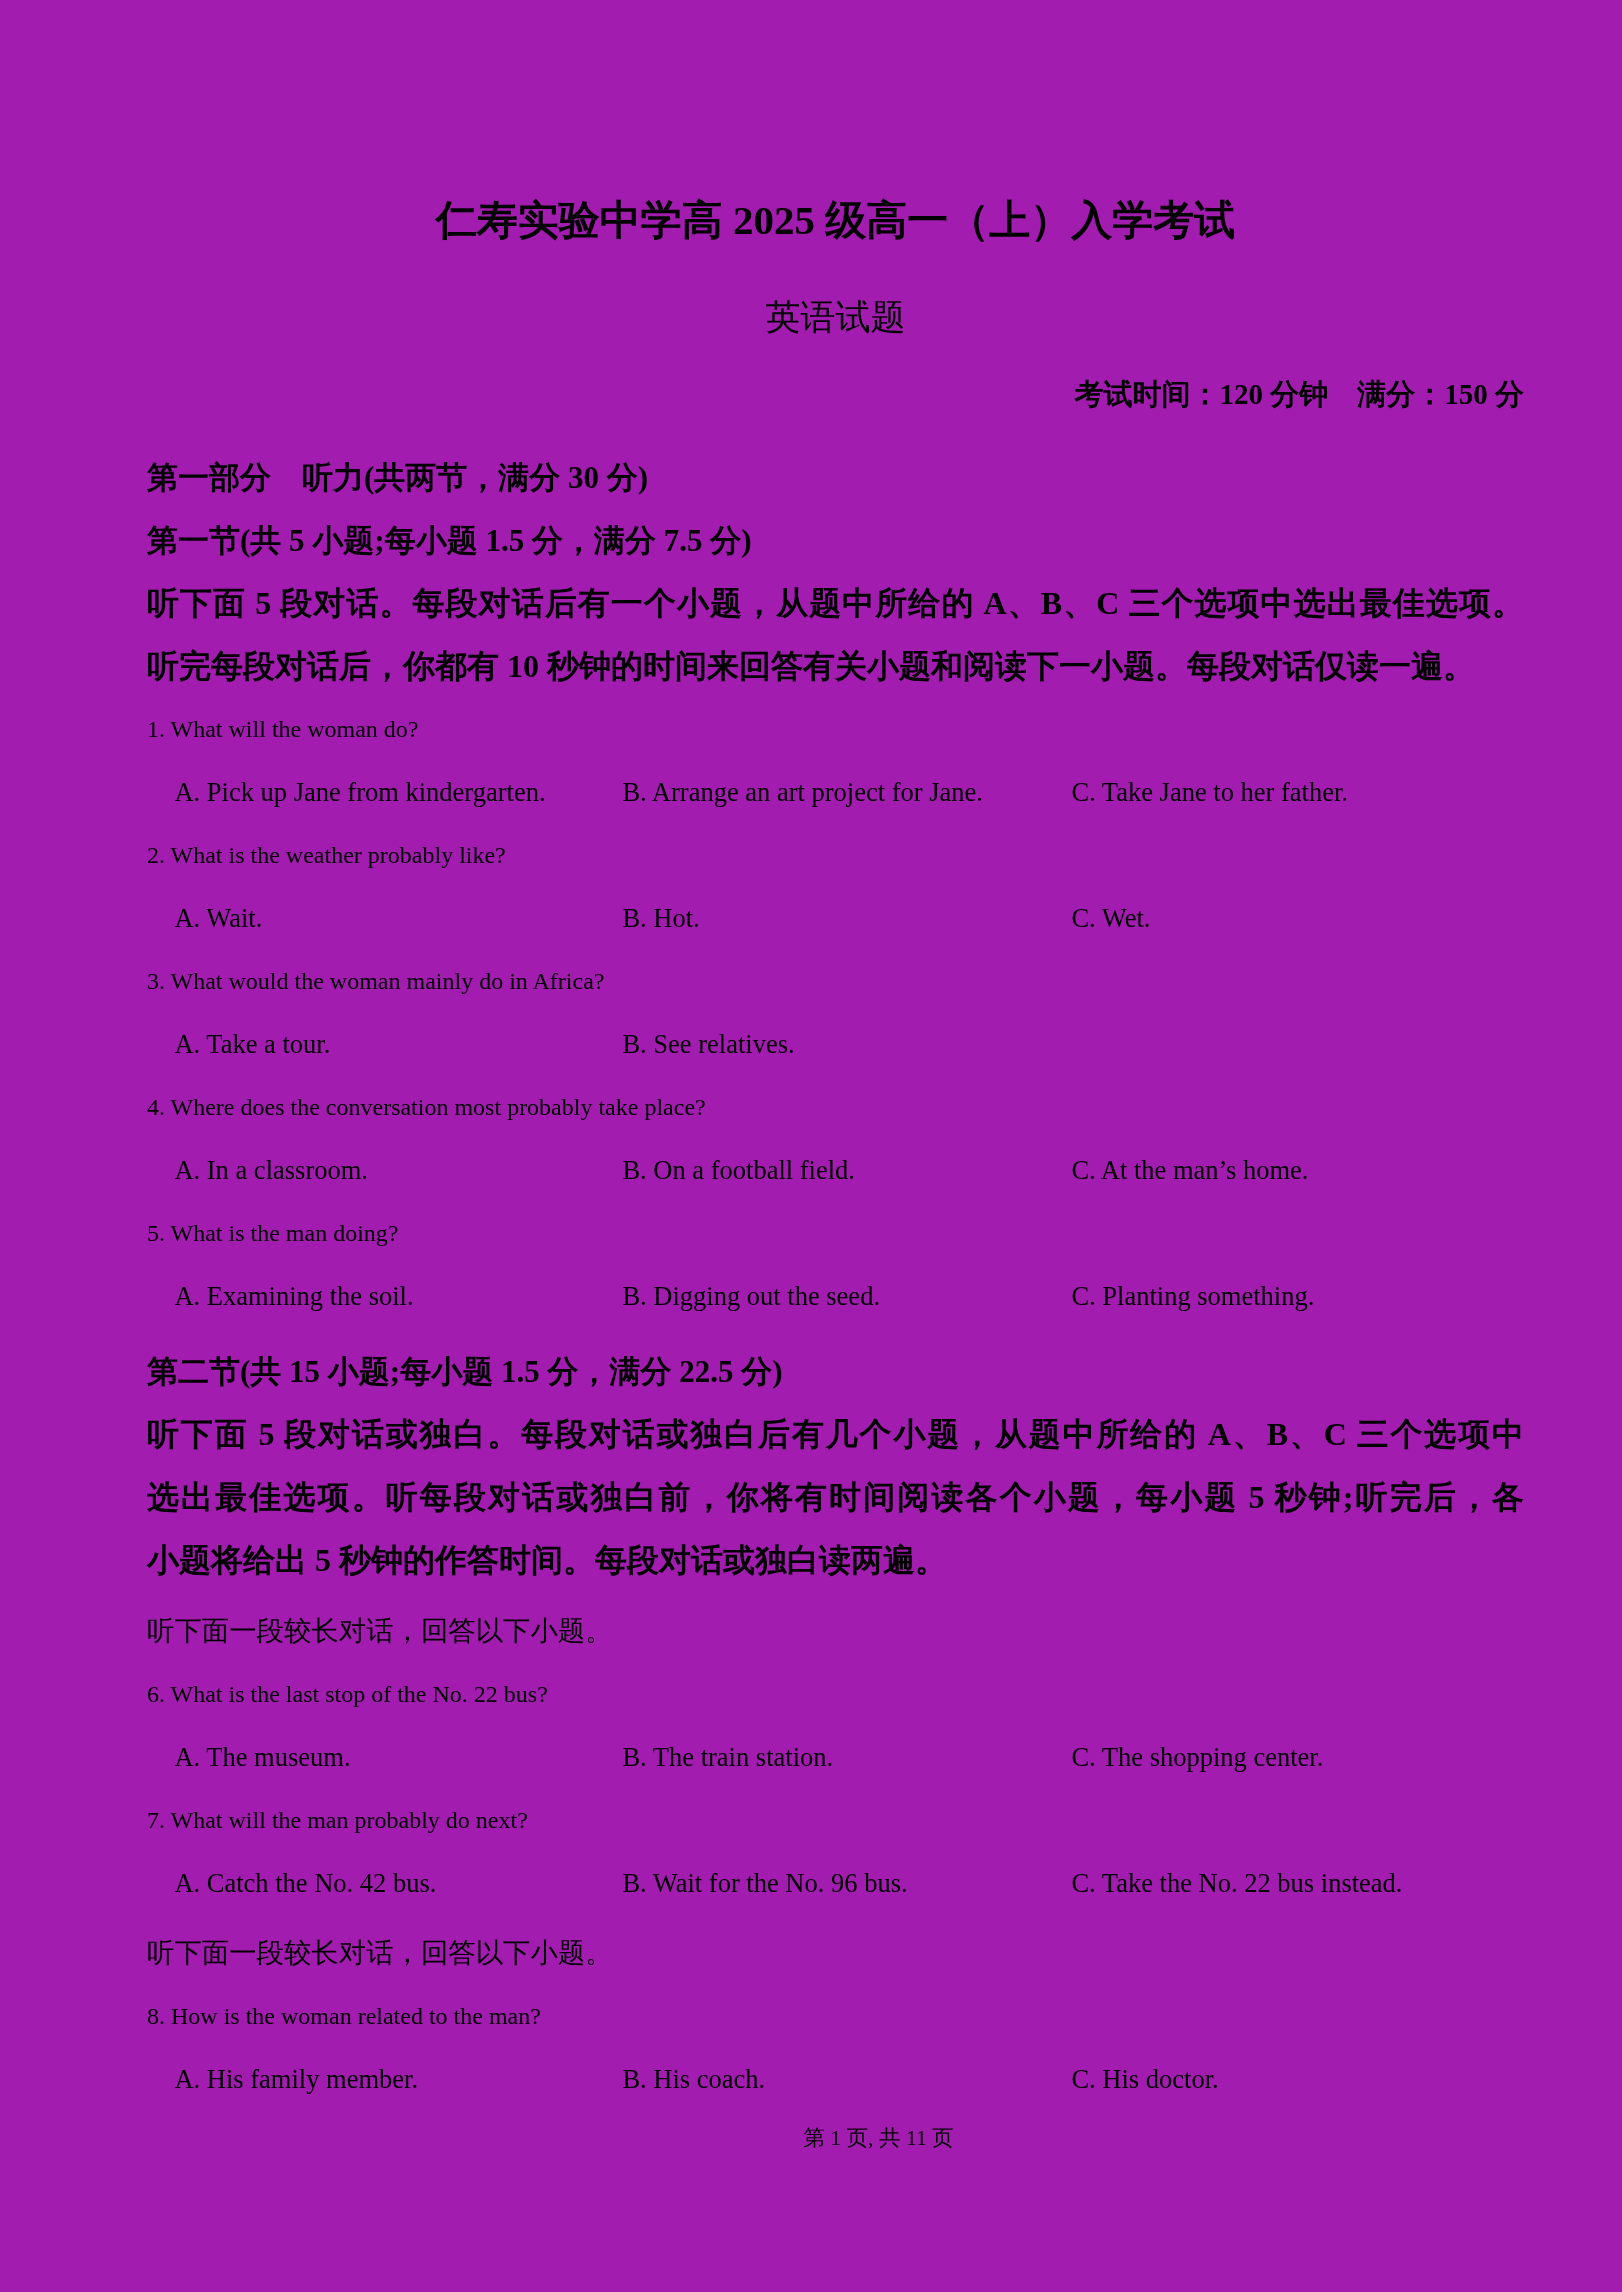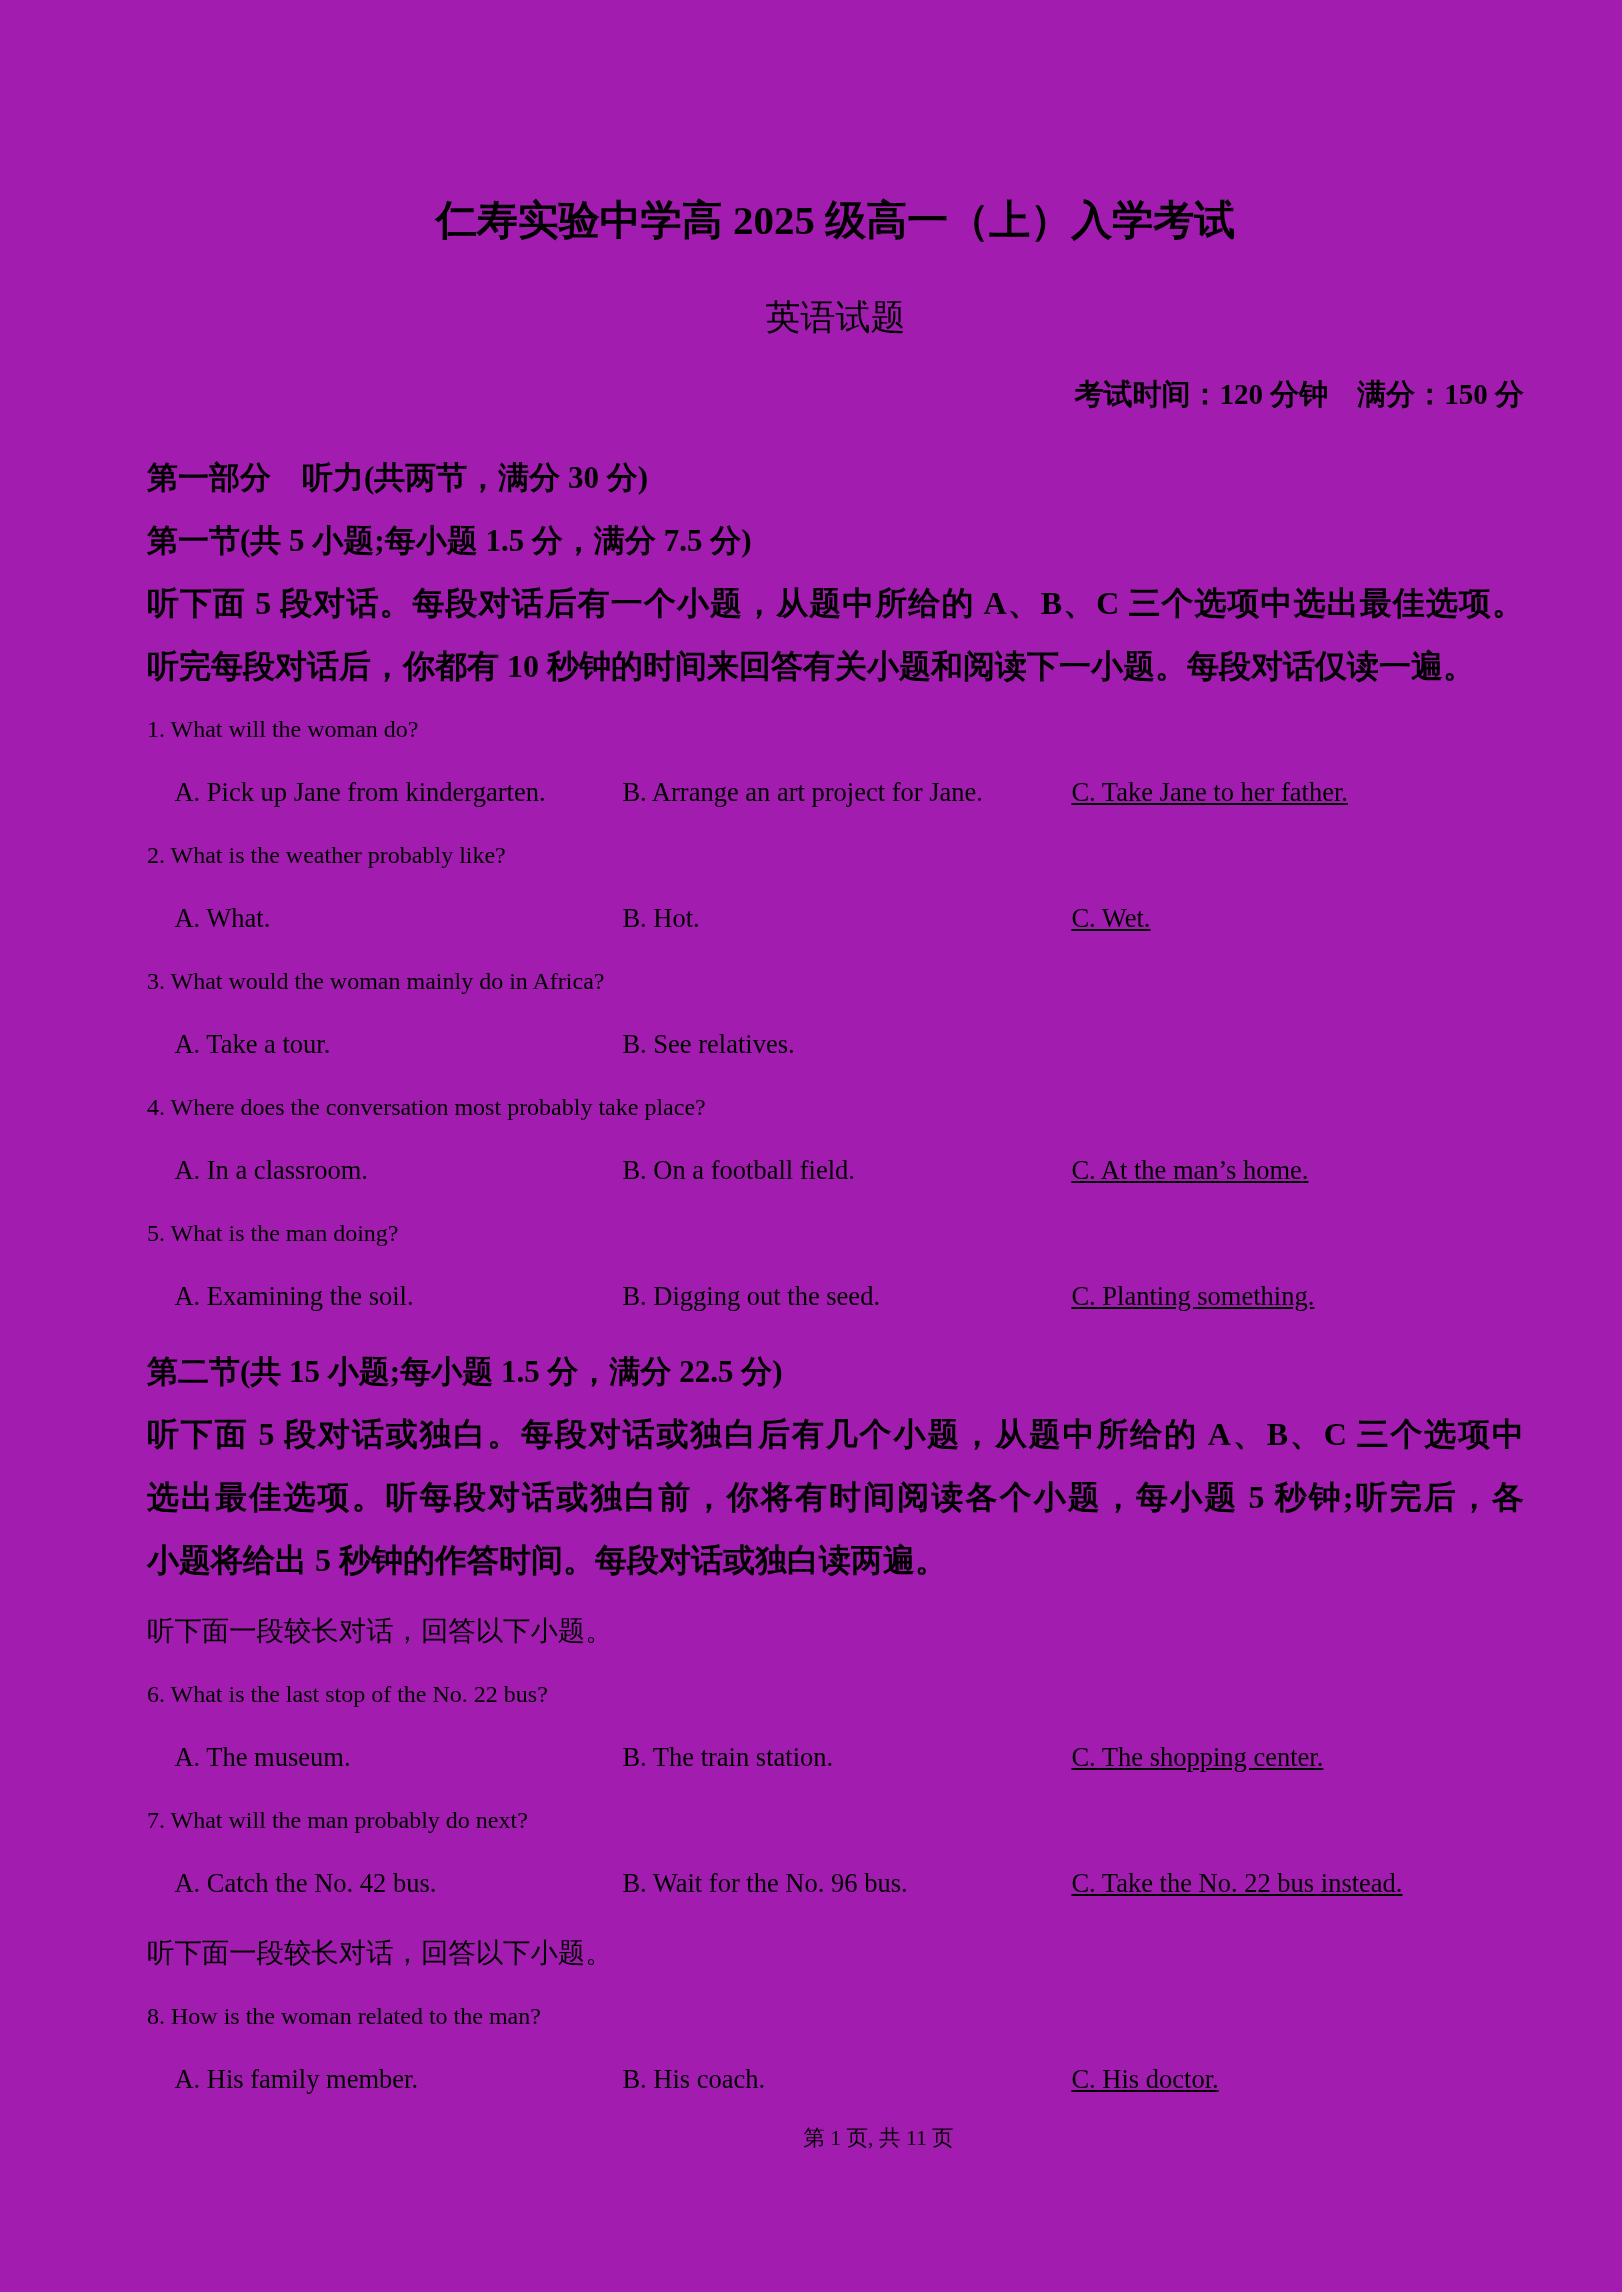--- a/index.html
+++ b/index.html
@@ -64,21 +64,21 @@
   .q {
     font-size: 24px;
   }
   .opts {
     display: flex;
     font-size: 26.5px;
     padding-left: 27.4px;
   }
   .opt-a { width: 448px; flex: 0 0 auto; }
   .opt-b { width: 449px; flex: 0 0 auto; }
-  .opt-c { flex: 1; text-decoration: underline; }
+  .opt-c { flex: 1; }
   .lead {
     font-size: 27.4px;
     margin-top: 7.8px;
   }
   .mt12 { margin-top: 11.8px; }
   .footer {
     position: absolute;
     top: 2119px;
     left: 4px;
     width: 100%;
@@ -114,21 +114,21 @@
         <div class="line opts">
           <span class="opt-a">A. Pick up Jane from kindergarten.</span>
           <span class="opt-b">B. Arrange an art project for Jane.</span>
           <span class="opt-c">C. Take Jane to her father.</span>
         </div>
       </div>
 
       <div>
         <div class="line q">2. What is the weather probably like?</div>
         <div class="line opts">
-          <span class="opt-a">A. What.</span>
+          <span class="opt-a">A. Wait.</span>
           <span class="opt-b">B. Hot.</span>
           <span class="opt-c">C. Wet.</span>
         </div>
       </div>
 
       <div>
         <div class="line q">3. What would the woman mainly do in Africa?</div>
         <div class="line opts">
           <span class="opt-a">A. Take a tour.</span>
           <span class="opt-b">B. See relatives.</span>

